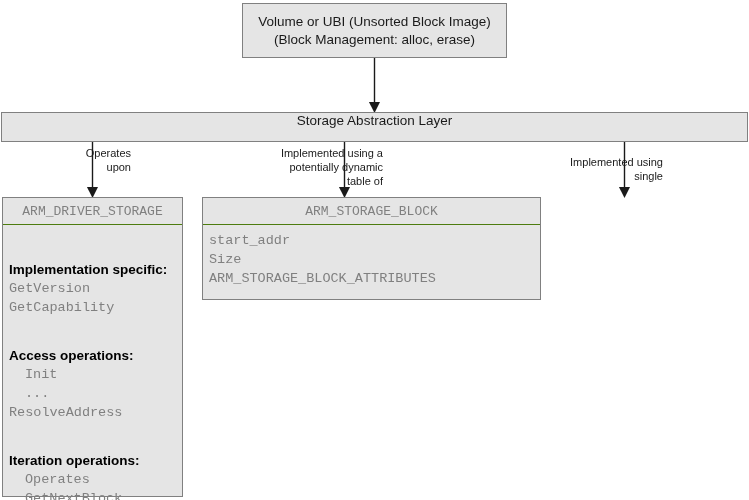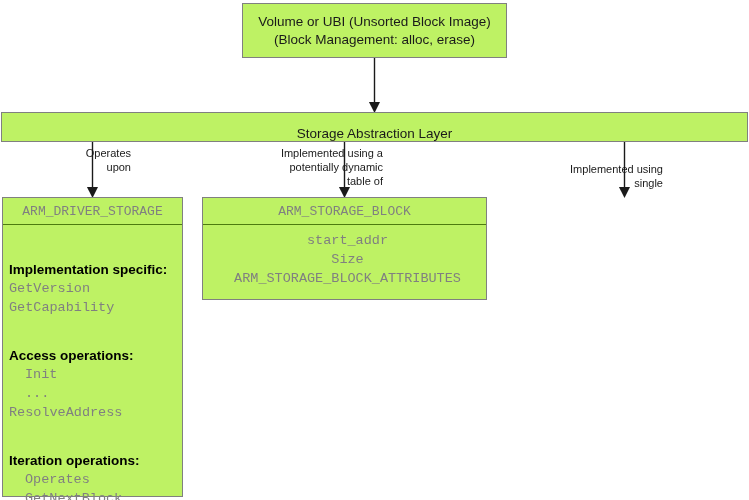--- a/index.html
+++ b/index.html
@@ -27,21 +27,21 @@
     width: 749px;
     height: 500px;
     pointer-events: none;
   }
 
   
   .box {
     position: absolute;
     box-sizing: border-box;
     border: 1px solid #808080;
-    background: #bef264;
+    background: #e5e5e5;
   }
   .box-top {
     left: 242px;
     top: 3px;
     width: 265px;
     height: 55px;
     display: flex;
     flex-direction: column;
     align-items: center;
     justify-content: center;
@@ -52,40 +52,39 @@
     line-height: 18px;
     white-space: nowrap;
   }
 
   .box-sal {
     left: 1px;
     top: 112px;
     width: 747px;
     height: 30px;
     display: flex;
-    align-items: flex-end;
+    align-items: flex-start;
     justify-content: center;
   }
   .box-sal .title {
     font-size: 13.5px;
     color: #1a1a1a;
   }
 
   .box-driver {
     left: 2px;
     top: 197px;
     width: 181px;
     height: 300px;
   }
   .box-block {
     left: 202px;
     top: 197px;
-    width: 285px;
+    width: 339px;
     height: 103px;
-    text-align: center;
   }
   .box-caps {
     left: 504px;
     top: 197px;
     width: 242px;
     height: 28px;
     display: flex;
     align-items: center;
     justify-content: center;
   }
@@ -145,21 +144,21 @@
     top: 146px;
     width: 89px;
   }
   .lbl-impl-dyn {
     left: 180px;
     top: 146px;
     width: 161px;
   }
   .lbl-impl-single {
     left: 450px;
-    top: 162px;
+    top: 155px;
     width: 171px;
   }
 </style>
 </head>
 <body>
 
 <div class="canvas">
 
   <svg class="svg-layer" viewBox="0 0 749 500" width="749" height="500">
     <defs>

